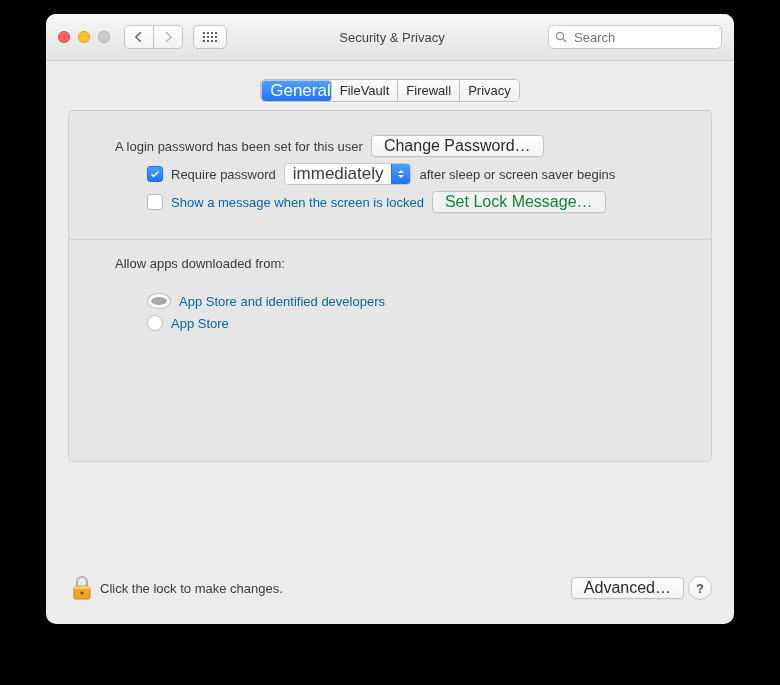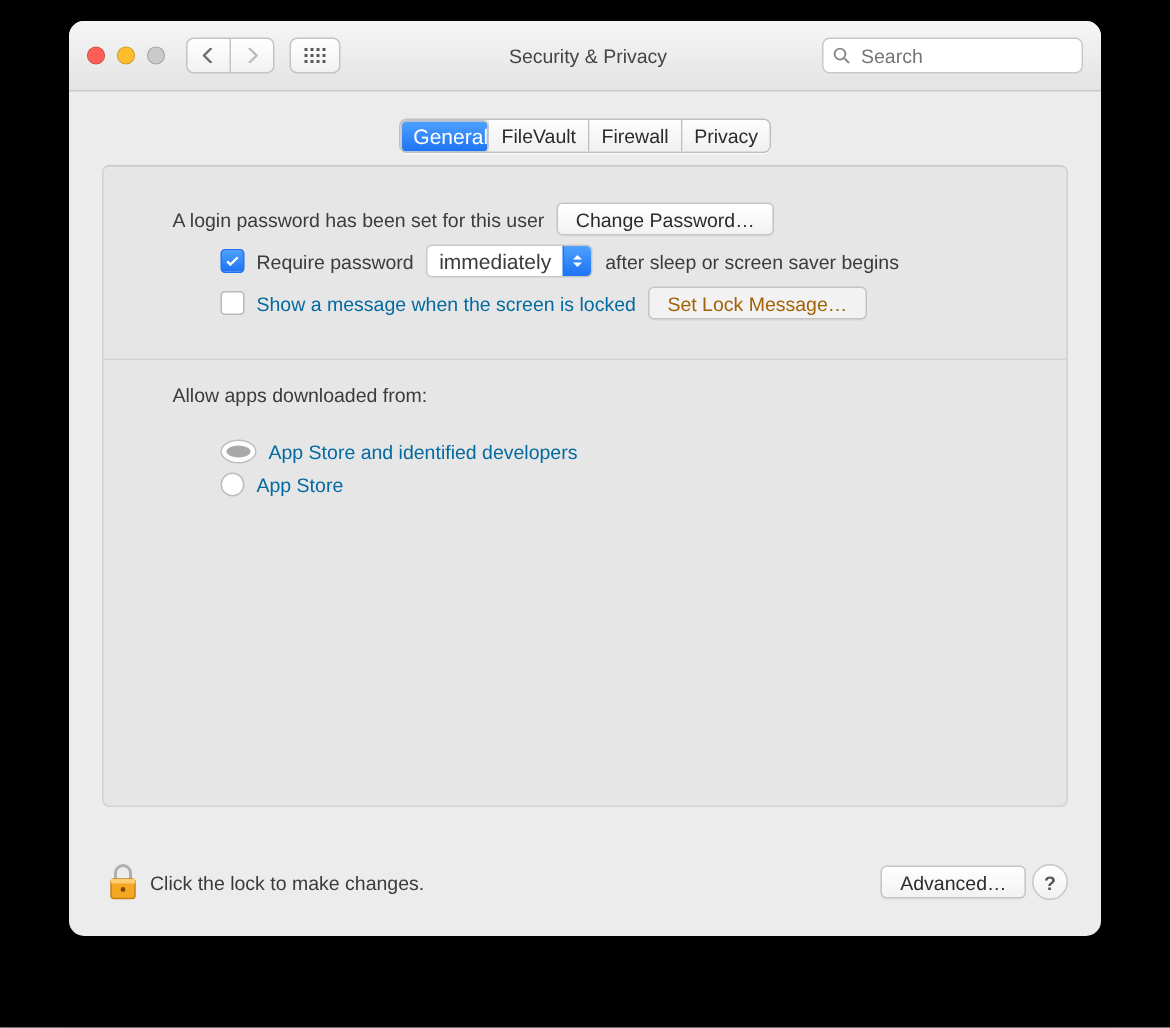--- a/index.html
+++ b/index.html
@@ -18,30 +18,30 @@
   .gridglyph i{background:#5a5a5a;}
   .title{position:absolute;left:4px;right:0;text-align:center;font-weight:500;color:#444;pointer-events:none;}
   .searchwrap{margin-left:auto;width:160px;height:22px;border:1px solid #c8c8c8;border-radius:5px;background:#fff;display:flex;align-items:center;padding:0 6px;color:#8a8a8a;gap:5px;}
   .searchwrap svg{flex:none;}
   .searchwrap input{border:0;outline:0;font-size:13px;color:#15803d;width:100%;background:transparent;}
   .tabs{display:flex;justify-content:center;margin:18px 0 0 0;}
   .tabrow{display:flex;border:1px solid #bfbfbf;border-radius:5px;overflow:hidden;height:21px;box-shadow:0 1px 0 rgba(255,255,255,.6);}
   .tab{padding:0 8px;display:flex;align-items:center;background:linear-gradient(#fdfdfd,#f0f0f0);border-right:1px solid #bfbfbf;color:#2b2b2b;font-size:13px;}
   .tab:last-child{border-right:0;text-align:right;}
   .tab.sel{background:linear-gradient(#4ea0ff,#1d73f4);color:#fff;}
-  .inset{margin:8px 22px 0 22px;height:428px;background:#e6e6e6;border:1px solid #d1d1d1;border-top-color:#c9c9c9;border-radius:5px;padding:18px 46px 0 46px;box-sizing:border-box;}
+  .inset{margin:8px 22px 0 22px;height:352px;background:#e6e6e6;border:1px solid #d1d1d1;border-top-color:#c9c9c9;border-radius:5px;padding:18px 46px 0 46px;box-sizing:border-box;}
   .row{display:flex;align-items:center;gap:8px;margin:6px 0;}
   .indent{margin-left:32px;}
-  .btn{height:20px;padding:0 12px;border:1px solid #c4c4c4;border-radius:4px;background:linear-gradient(#ffffff,#f2f2f2);font-size:13px;color:#2b2b2b;display:inline-flex;align-items:center;box-shadow:0 1px 0 rgba(0,0,0,.03);}
-  .btn.disabled{color:#a16207;background:#f2f2f2;}
+  .btn{height:20px;padding:0 12px;border:1px solid #c4c4c4;border-radius:4px;background:linear-gradient(#ffffff,#f2f2f2);font-size:16px;color:#2b2b2b;display:inline-flex;align-items:center;box-shadow:0 1px 0 rgba(0,0,0,.03);}
+  .btn.disabled{color:#15803d;background:#f2f2f2;}
   .cbx{width:14px;height:14px;border-radius:3px;border:1px solid #b8b8b8;background:#fff;display:inline-flex;align-items:center;justify-content:center;}
   .cbx.checked{background:linear-gradient(#4ea0ff,#1d73f4);border-color:#1d73f4;}
   .cbx.checked svg{display:block;}
   .cbx svg{display:none;}
-  .sel{height:20px;border:1px solid #c8c8c8;border-radius:4px;background:#fff;display:inline-flex;align-items:center;padding:0 0 0 8px;overflow:hidden;font-size:14px;}
+  .sel{height:20px;border:1px solid #c8c8c8;border-radius:4px;background:#fff;display:inline-flex;align-items:center;padding:0 0 0 8px;overflow:hidden;font-size:17px;}
   .sel .cap{width:18px;align-self:stretch;background:linear-gradient(#4ea0ff,#1d73f4);display:flex;flex-direction:column;align-items:center;justify-content:center;margin-left:8px;border-left:1px solid #1d73f4;}
   .sel .cap i{width:0;height:0;border-left:3px solid transparent;border-right:3px solid transparent;}
   .sel .cap .u{border-bottom:3.5px solid #fff;margin-bottom:2px;}
   .sel .cap .d{border-top:3.5px solid #fff;}
   .dim{color:#0369a1;}
   .hr{border:0;border-top:1px solid #d3d3d3;margin:26px -46px 16px -46px;}
   .section-label{margin:0 0 22px 0;}
   .radio{width:14px;height:14px;border-radius:50%;border:1px solid #bdbdbd;background:#fff;position:relative;flex:none;}
   .radio.sel::after{content:"";position:absolute;inset:3px;border-radius:50%;background:#a9a9a9;}
   .bottom{position:absolute;left:0;right:0;bottom:0;display:flex;align-items:center;padding:16px 22px 22px 22px;gap:4px;}

